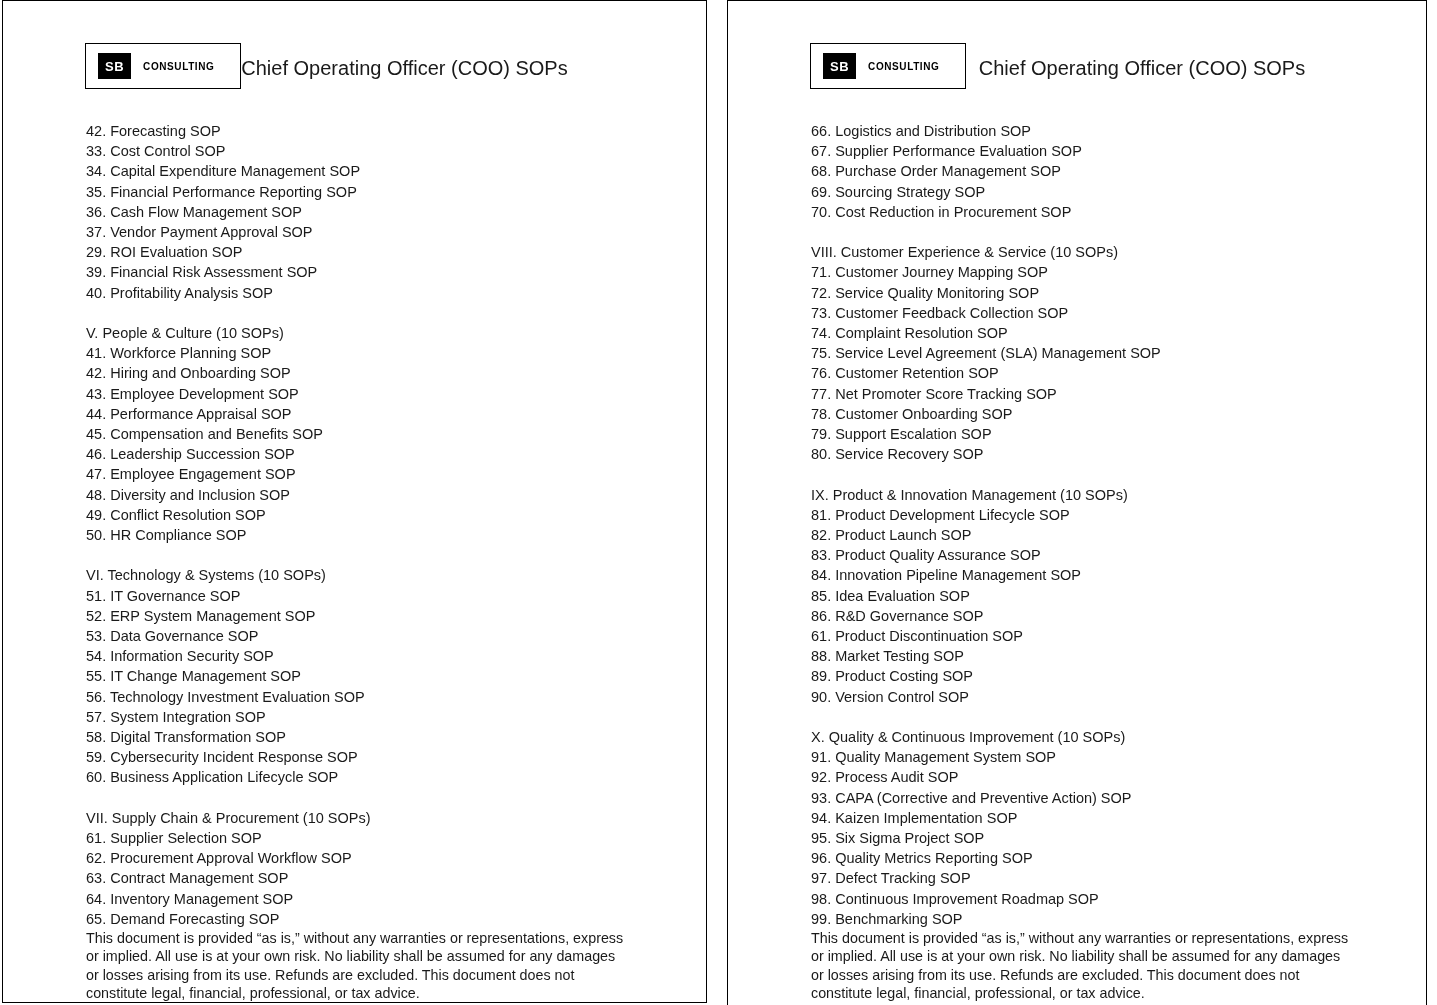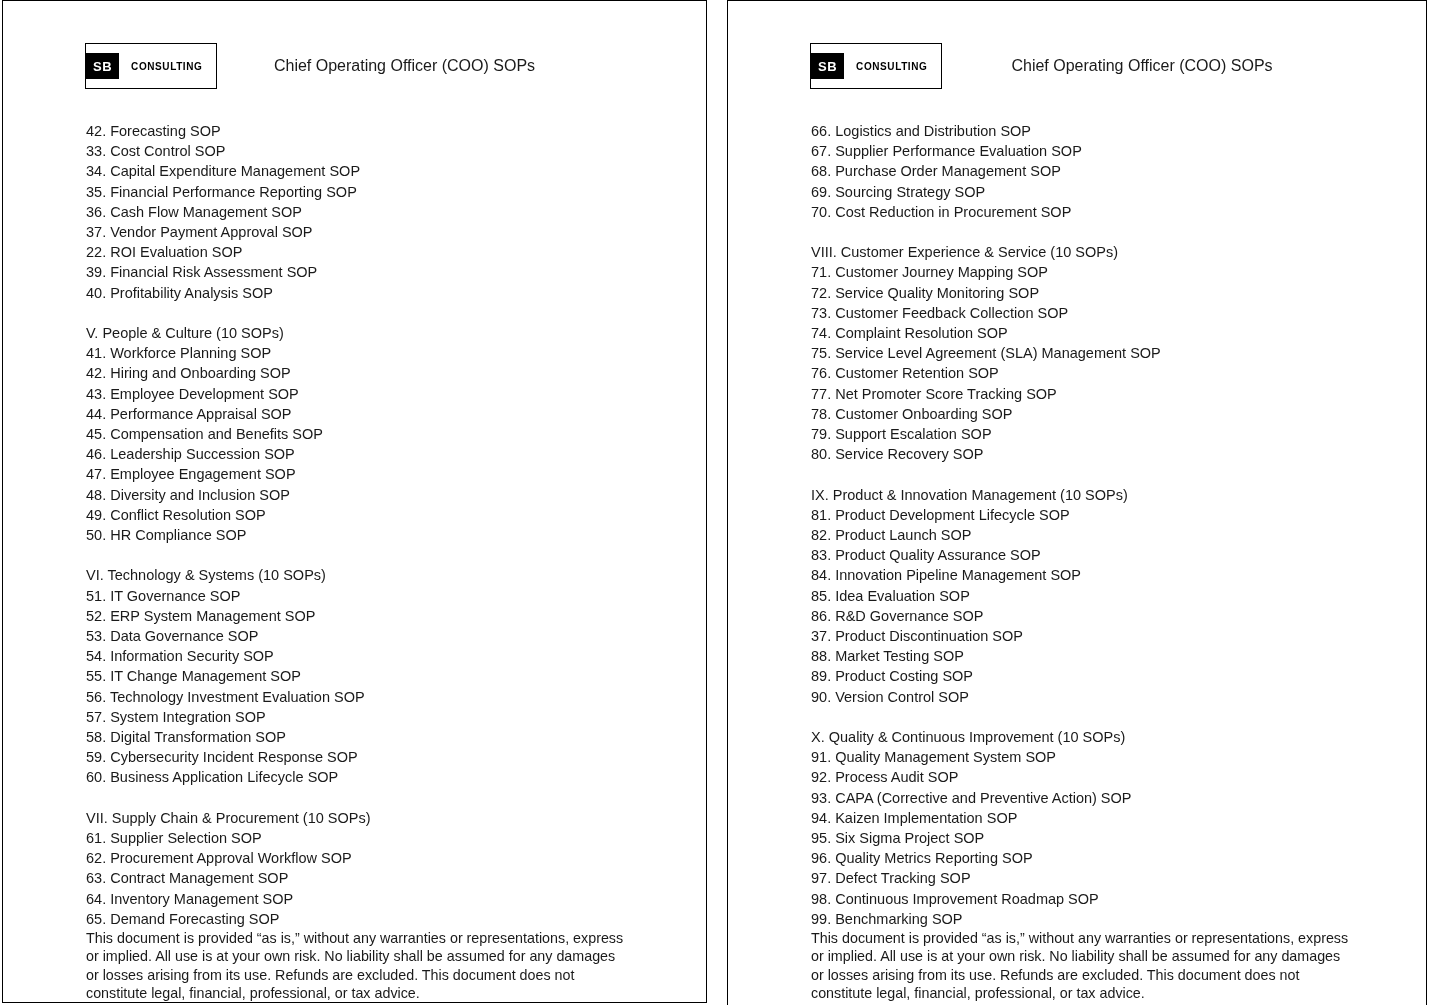--- a/index.html
+++ b/index.html
@@ -51,21 +51,21 @@
   }
   .logo {
     position: absolute;
     left: 82px;
     top: 6px;
     display: inline-flex;
     align-items: center;
     border: 1.5px solid #000000;
     background: #ffffff;
     height: 46px;
-    padding: 0;
+    padding: 12px;
     box-sizing: border-box;
   }
   .logo-mark {
     background: #000000;
     color: #ffffff;
     font-weight: bold;
     font-size: 13px;
     letter-spacing: 0.5px;
     height: 26px;
     display: flex;
@@ -82,21 +82,21 @@
     letter-spacing: 0.6px;
     padding: 0 14px 0 12px;
     white-space: nowrap;
   }
   .header-title {
     position: absolute;
     left: 0;
     right: 0;
     top: 20px;
     text-align: center;
-    font-size: 16px;
+    font-size: 20px;
     color: #1a1a1a;
     white-space: nowrap;
   }
   .page-left .header-title { padding-left: 100px; }
   .page-right .header-title { padding-left: 130px; }
 
   .body-col {
     position: absolute;
     left: 83px;
     top: 84px;
@@ -142,21 +142,21 @@
         </div>
         <div class="header-title">Chief Operating Officer (COO) SOPs</div>
       </div>
       <div class="body-col" id="left-body">
           <div class="line">42. Forecasting SOP</div>
           <div class="line">33. Cost Control SOP</div>
           <div class="line">34. Capital Expenditure Management SOP</div>
           <div class="line">35. Financial Performance Reporting SOP</div>
           <div class="line">36. Cash Flow Management SOP</div>
           <div class="line">37. Vendor Payment Approval SOP</div>
-          <div class="line">22. ROI Evaluation SOP</div>
+          <div class="line">29. ROI Evaluation SOP</div>
           <div class="line">39. Financial Risk Assessment SOP</div>
           <div class="line">40. Profitability Analysis SOP</div>
           <div class="line blank"></div>
           <div class="section-head">V. People &amp; Culture (10 SOPs)</div>
           <div class="line">41. Workforce Planning SOP</div>
           <div class="line">42. Hiring and Onboarding SOP</div>
           <div class="line">43. Employee Development SOP</div>
           <div class="line">44. Performance Appraisal SOP</div>
           <div class="line">45. Compensation and Benefits SOP</div>
           <div class="line">46. Leadership Succession SOP</div>
@@ -216,21 +216,21 @@
           <div class="line">79. Support Escalation SOP</div>
           <div class="line">80. Service Recovery SOP</div>
           <div class="line blank"></div>
           <div class="section-head">IX. Product &amp; Innovation Management (10 SOPs)</div>
           <div class="line">81. Product Development Lifecycle SOP</div>
           <div class="line">82. Product Launch SOP</div>
           <div class="line">83. Product Quality Assurance SOP</div>
           <div class="line">84. Innovation Pipeline Management SOP</div>
           <div class="line">85. Idea Evaluation SOP</div>
           <div class="line">86. R&amp;D Governance SOP</div>
-          <div class="line">37. Product Discontinuation SOP</div>
+          <div class="line">61. Product Discontinuation SOP</div>
           <div class="line">88. Market Testing SOP</div>
           <div class="line">89. Product Costing SOP</div>
           <div class="line">90. Version Control SOP</div>
           <div class="line blank"></div>
           <div class="section-head">X. Quality &amp; Continuous Improvement (10 SOPs)</div>
           <div class="line">91. Quality Management System SOP</div>
           <div class="line">92. Process Audit SOP</div>
           <div class="line">93. CAPA (Corrective and Preventive Action) SOP</div>
           <div class="line">94. Kaizen Implementation SOP</div>
           <div class="line">95. Six Sigma Project SOP</div>

